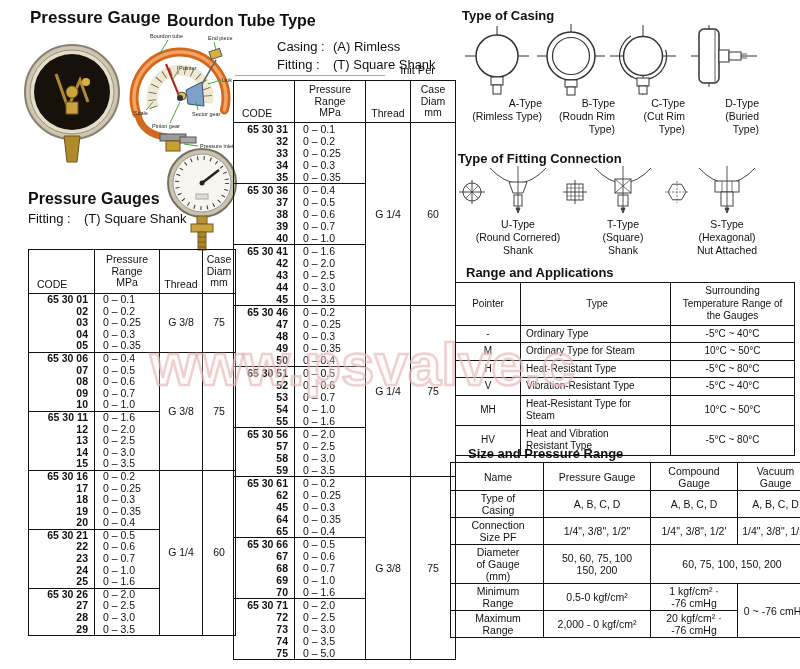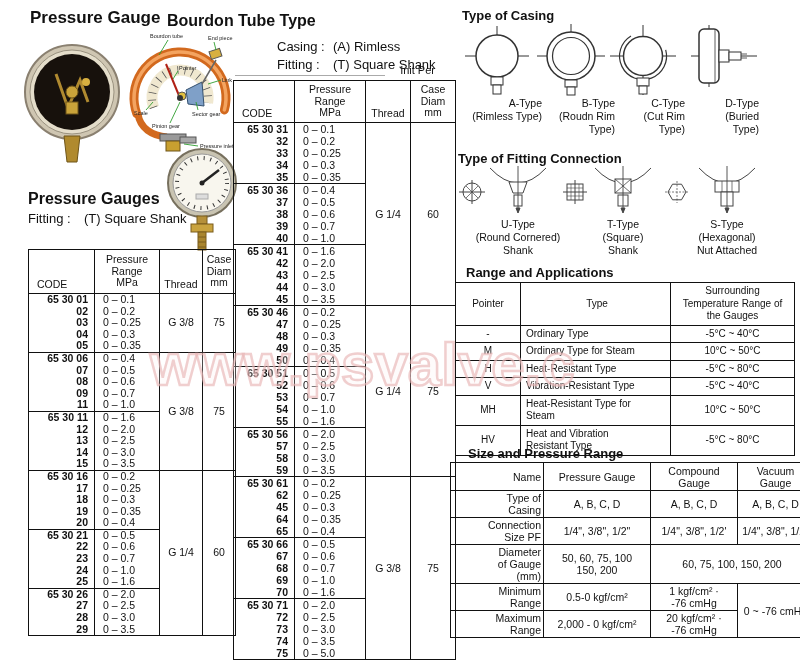--- a/index.html
+++ b/index.html
@@ -76,21 +76,21 @@
   #range-table thead tr{height:38px;}
   #range-table .sym{width:60px;text-align:center;}
   #range-table .typ{width:142px;text-align:left;padding-left:5px;margin-left:32px;}
   #range-table .tmp{text-align:center;}
   #range-table tbody tr{height:13px;}
 
   
   #size-table{left:450px;top:462px;border-collapse:collapse;table-layout:fixed;width:345px;}
   #size-table th,#size-table td{border:1px solid #111;font-size:10.5px;line-height:12px;padding:1px 2px;text-align:center;}
   #size-table th{font-weight:normal;}
-  #size-table .name{width:86px;text-align:right;padding-left:4px;}
+  #size-table .name{width:86px;text-align:center;padding-left:4px;}
   #size-table .pg{width:102px;} #size-table .cg{width:82px;} #size-table .vg{width:71px;}
   #size-table thead tr{height:28px;}
 
   
   .watermark{
     left:150px;top:330px;width:660px;z-index:9;pointer-events:none;
     font-size:60px;font-weight:bold;letter-spacing:0px;
     color:rgba(252,238,238,0.25);
     -webkit-text-stroke:2.5px rgba(232,181,181,0.65);
   }
@@ -234,21 +234,21 @@
       </tr>
       <tr>
         <td class="code">08</td>
         <td class="range">0 – 0.6</td>
       </tr>
       <tr>
         <td class="code">09</td>
         <td class="range">0 – 0.7</td>
       </tr>
       <tr>
-        <td class="code">11</td>
+        <td class="code">10</td>
         <td class="range">0 – 1.0</td>
       </tr>
       <tr class="group-start">
         <td class="code">65 30 11</td>
         <td class="range">0 – 1.6</td>
       </tr>
       <tr>
         <td class="code">12</td>
         <td class="range">0 – 2.0</td>
       </tr>

